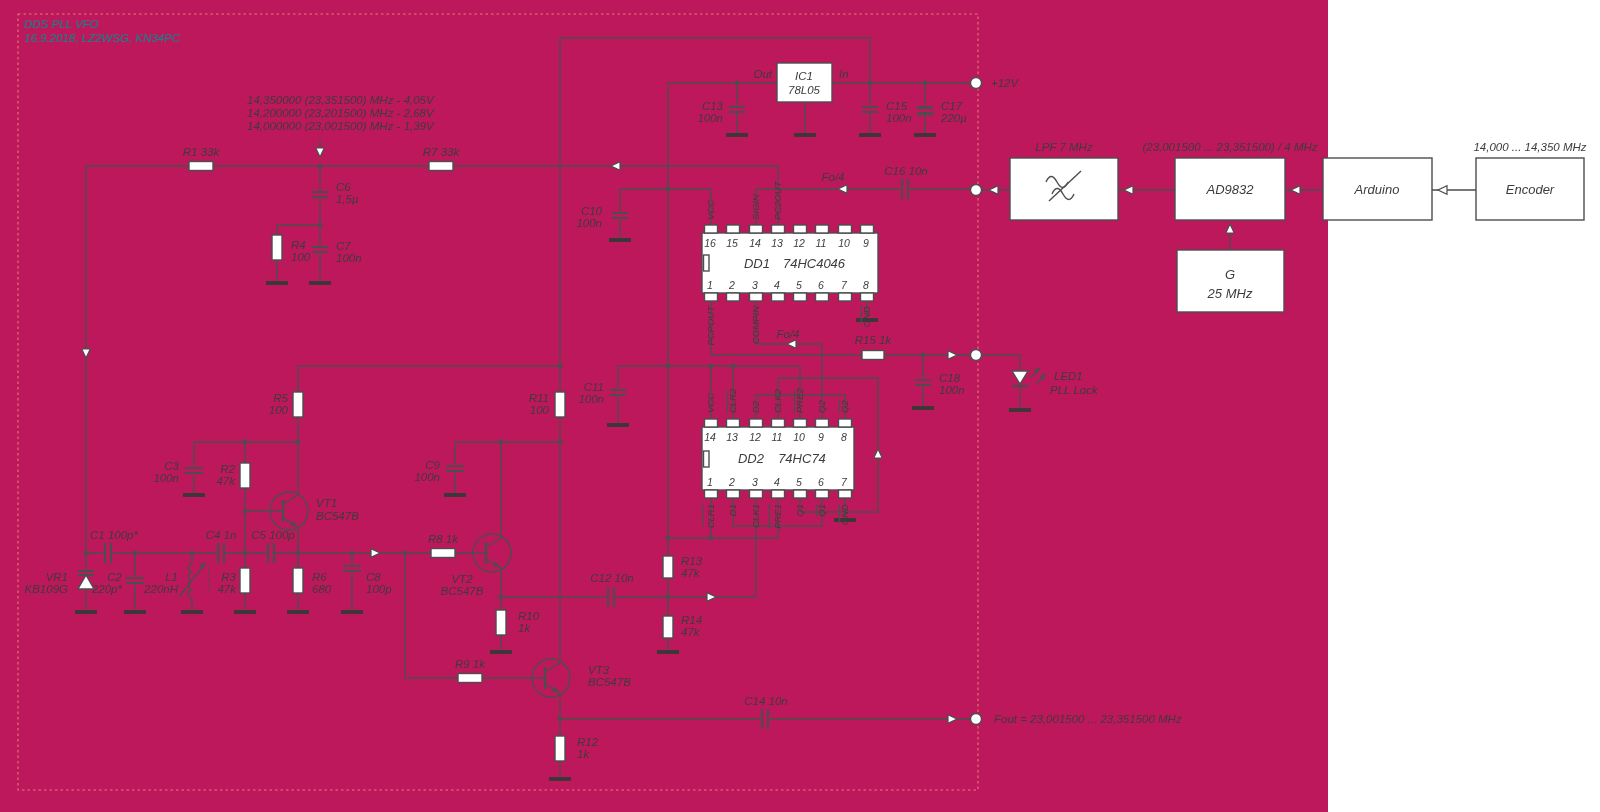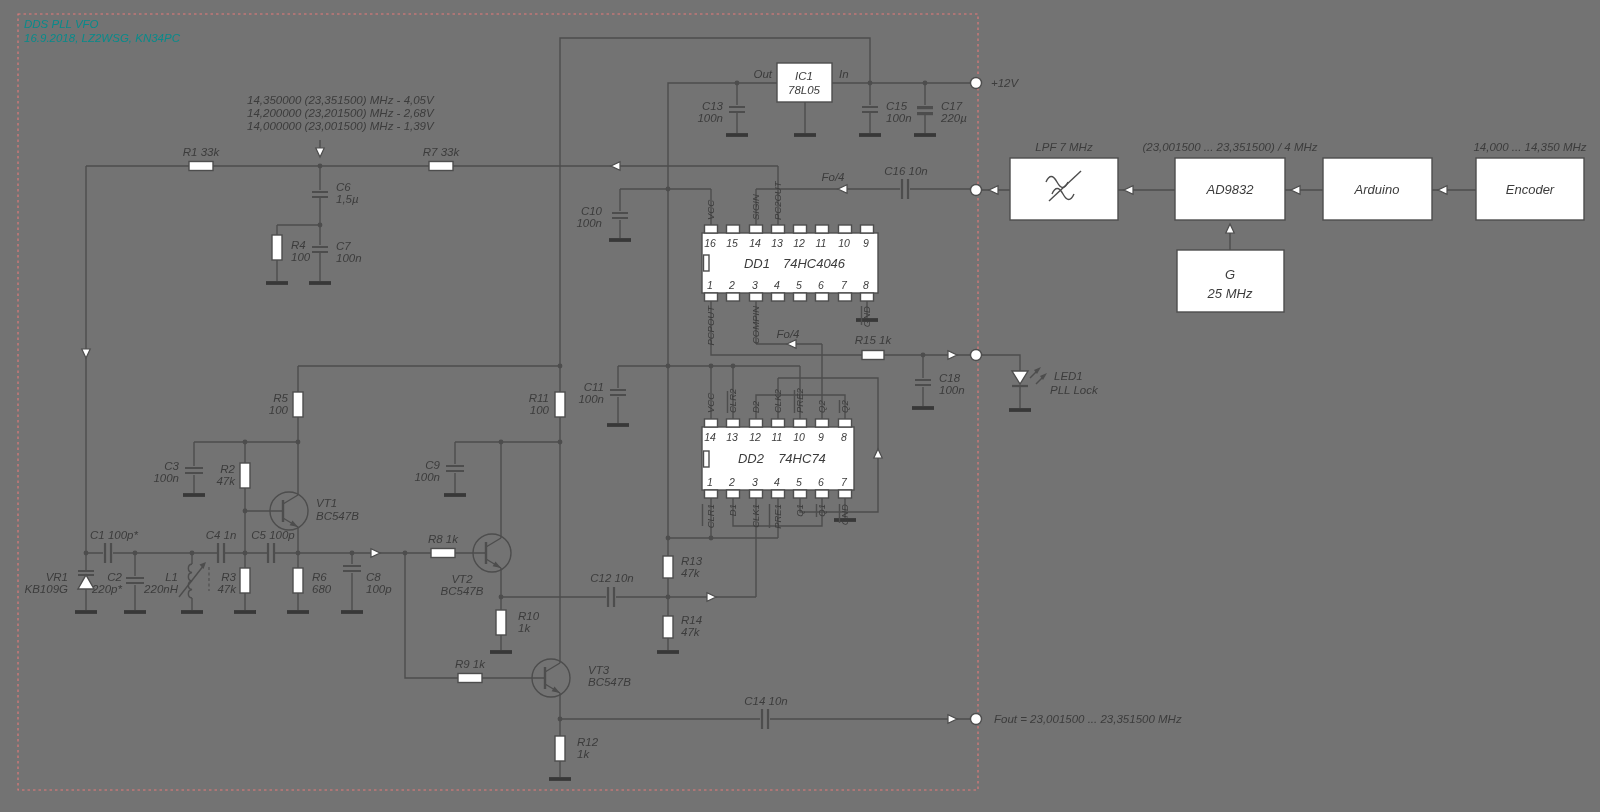--- a/index.html
+++ b/index.html
@@ -1,16 +1,16 @@
 <!DOCTYPE html>
 <html><head>
 <meta charset="utf-8">
 <style>
   html,body{margin:0;padding:0;background:#fff;}
-  .page{width:1600px;height:812px;background:#737373;position:relative;font-family:"Liberation Sans",sans-serif;}
+  .page{width:1328px;height:812px;background:#be185d;position:relative;font-family:"Liberation Sans",sans-serif;}
   svg text{font-family:"Liberation Sans",sans-serif;font-style:italic;fill:#3c3c3c;}
   .w{stroke:#4d4d4d;stroke-width:1.4;fill:none;}
   .w2{stroke:#4d4d4d;stroke-width:2.2;fill:none;}
   .cmp{fill:#ffffff;stroke:#4d4d4d;stroke-width:1.4;}
   .cmpn{fill:none;stroke:#4d4d4d;stroke-width:1.4;}
   .bar{stroke:#4d4d4d;stroke-width:2.4;fill:none;}
   .gnd line{stroke:#383838;stroke-width:3.8;}
   .dot{fill:#4d4d4d;}
   .ah{fill:#ffffff;stroke:#4d4d4d;stroke-width:1.2;}
   .fh{fill:#4d4d4d;stroke:none;}

